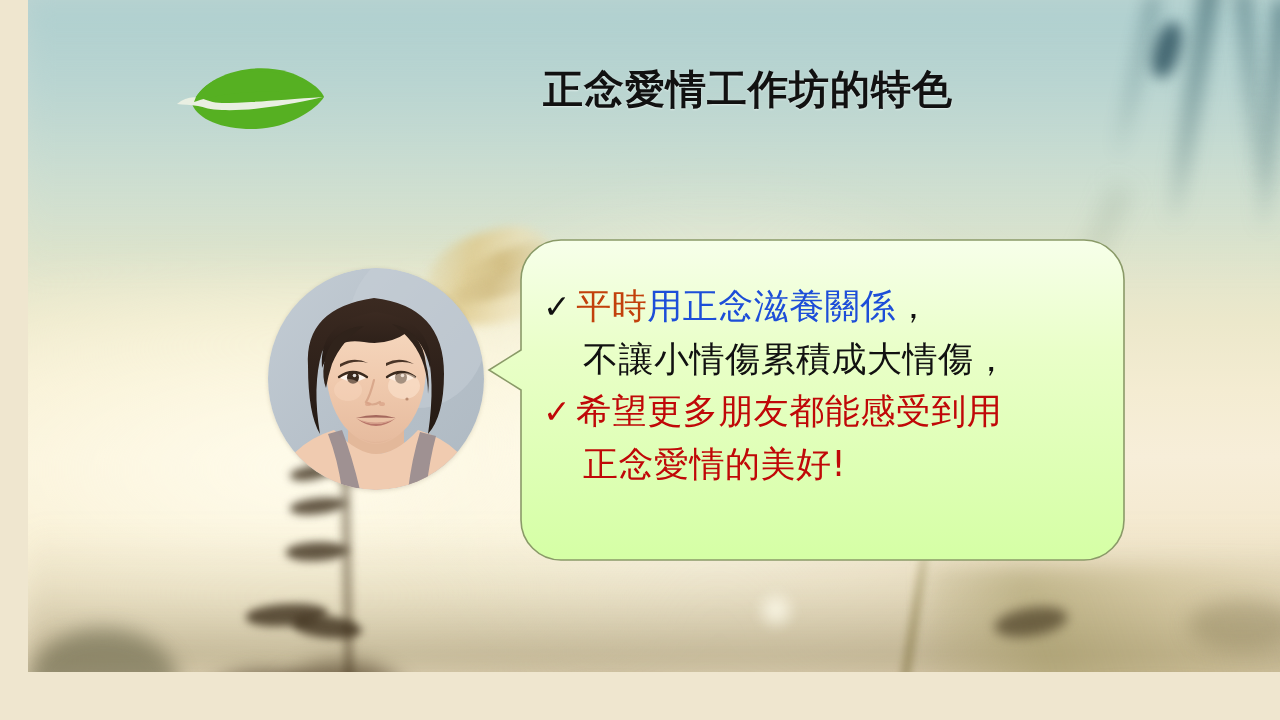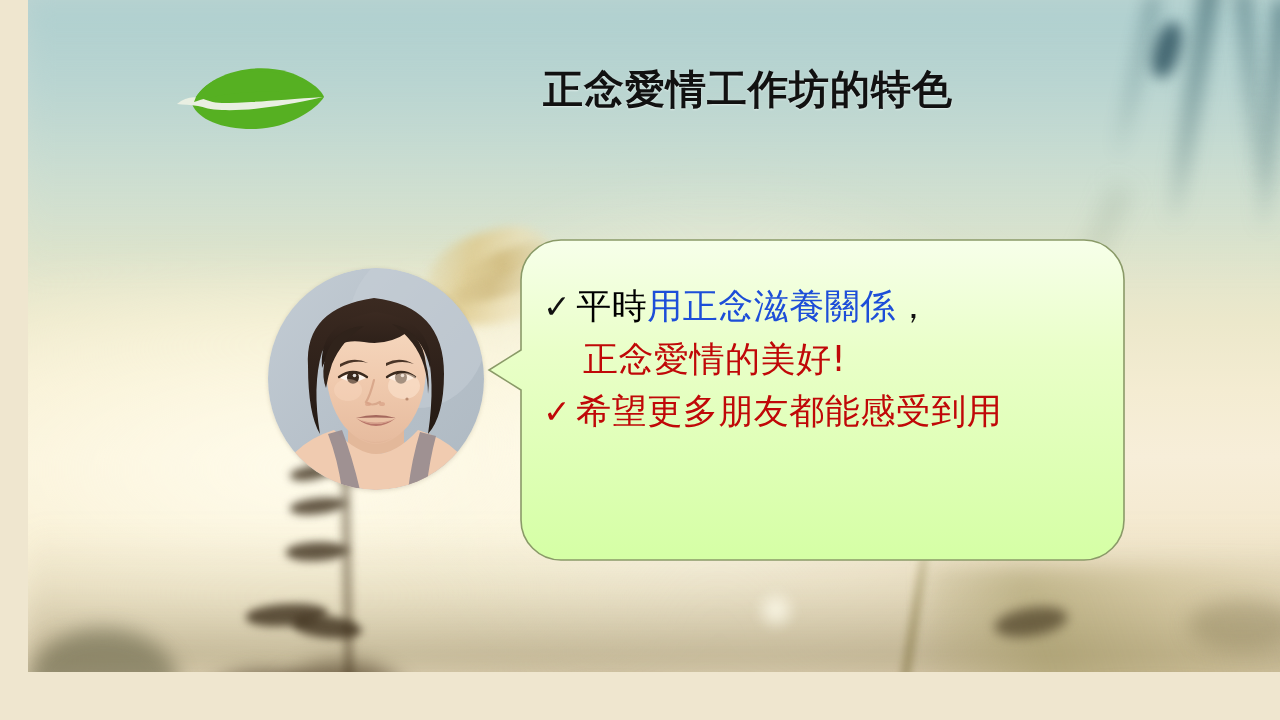--- a/index.html
+++ b/index.html
@@ -316,19 +316,20 @@
       <path d="M78 8
                H 601 A 40 40 0 0 1 641 48
                V 288 A 40 40 0 0 1 601 328
                H 78  A 40 40 0 0 1 38 288
                V 158
                L 6 138
                L 38 118
                V 48  A 40 40 0 0 1 78 8 Z" fill="url(#bub)" stroke="#8a9a68" stroke-width="1.6"></path>
     </svg>
     <div id="bubble-text">
-        <div class="bline"><span class="check" style="color: rgb(17, 17, 17);">✓</span><span style="color: #000000;">平時</span><span style="color: #1d4ed8;">用正念滋養關係</span><span style="color: rgb(17, 17, 17);">，</span></div>
+        <div class="bline"><span class="check" style="color: rgb(17, 17, 17);">✓</span><span style="color: #c2410c;">平時</span><span style="color: #1d4ed8;">用正念滋養關係</span><span style="color: rgb(17, 17, 17);">，</span></div>
+        <div class="bline"><span class="indent"></span><span style="color: rgb(17, 17, 17);">不讓小情傷累積成大情傷，</span></div>
+        <div class="bline"><span class="check" style="color: rgb(192, 8, 8);">✓</span><span style="color: rgb(192, 8, 8);">希望更多朋友都能感受到用</span></div>
         <div class="bline"><span class="indent"></span><span style="color: rgb(192, 8, 8);">正念愛情的美好!</span></div>
-        <div class="bline"><span class="check" style="color: rgb(192, 8, 8);">✓</span><span style="color: rgb(192, 8, 8);">希望更多朋友都能感受到用</span></div>
       </div>
   </div>
 
 </div>
 
 </body></html>

